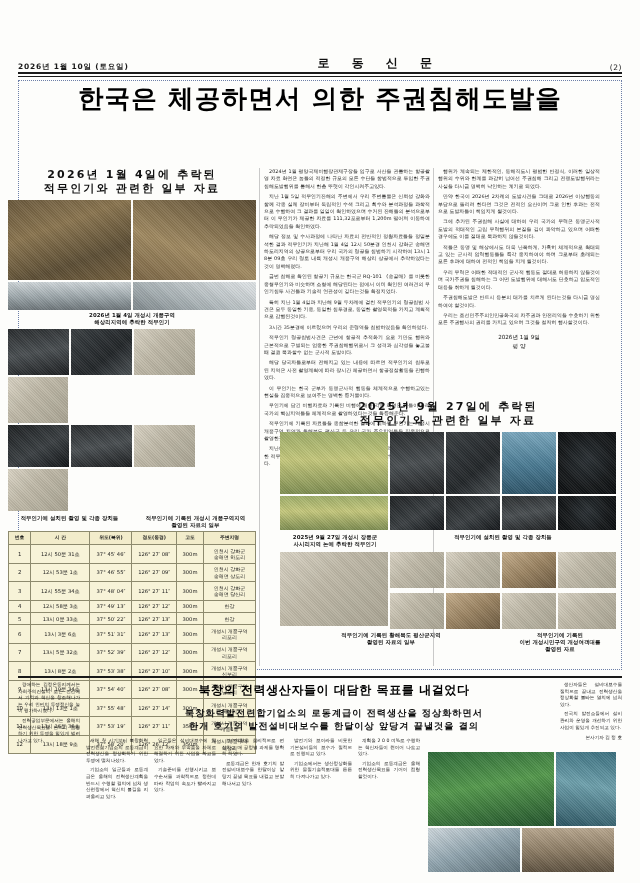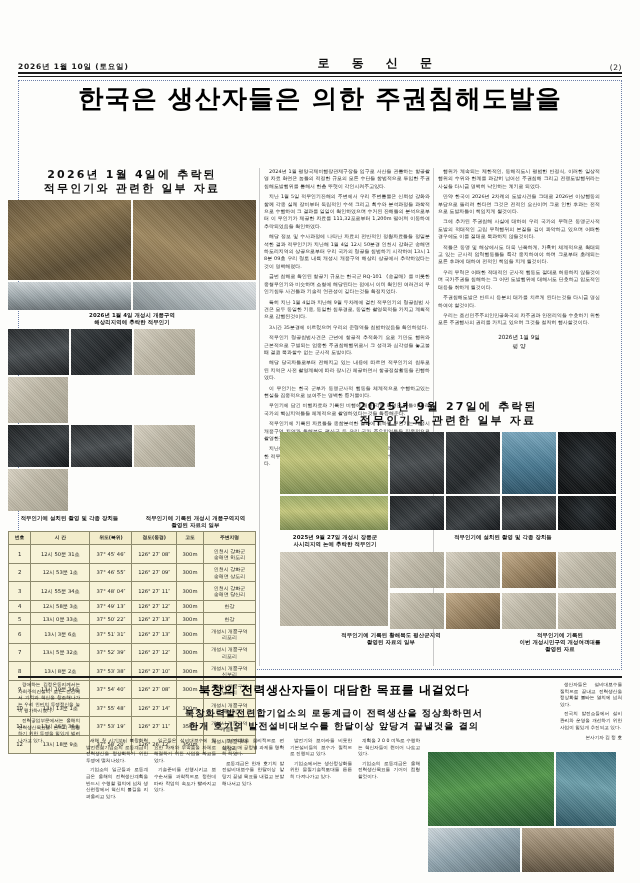--- a/index.html
+++ b/index.html
@@ -135,21 +135,21 @@
     <span class="mh-date">2026년 1월 10일 (토요일)</span>
     <span class="mh-title">로 동 신 문</span>
     <span class="mh-page">(2)</span>
   </div>
   <div class="rule-thick"></div>
   <div class="rule-thin"></div>
 
   <div class="dotframe"></div>
 
   <div class="headline">
-    <div class="l1">한국은  생산자들은  의한  주권침해도발을</div>
+    <div class="l1">한국은  체공하면서  의한  주권침해도발을</div>
   </div>
 
   <div class="colwrap">
     <div class="vdiv" style="left:251px"></div>
     <div class="vdiv" style="left:425px"></div>
 
     <div class="col colA">
       <div class="secthead">
         <div>2026년  1월  4일에  추락된</div>
         <div>적무인기와  관련한  일부  자료</div>

